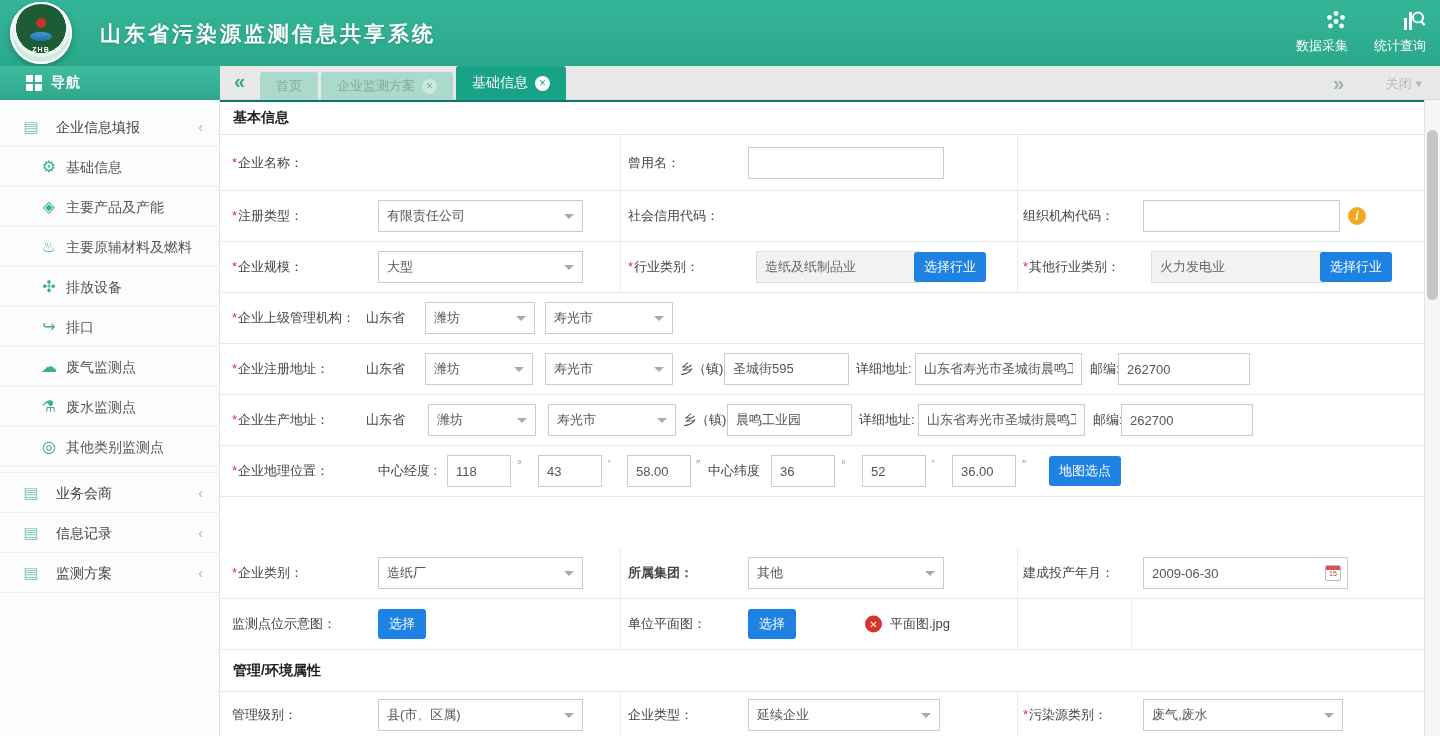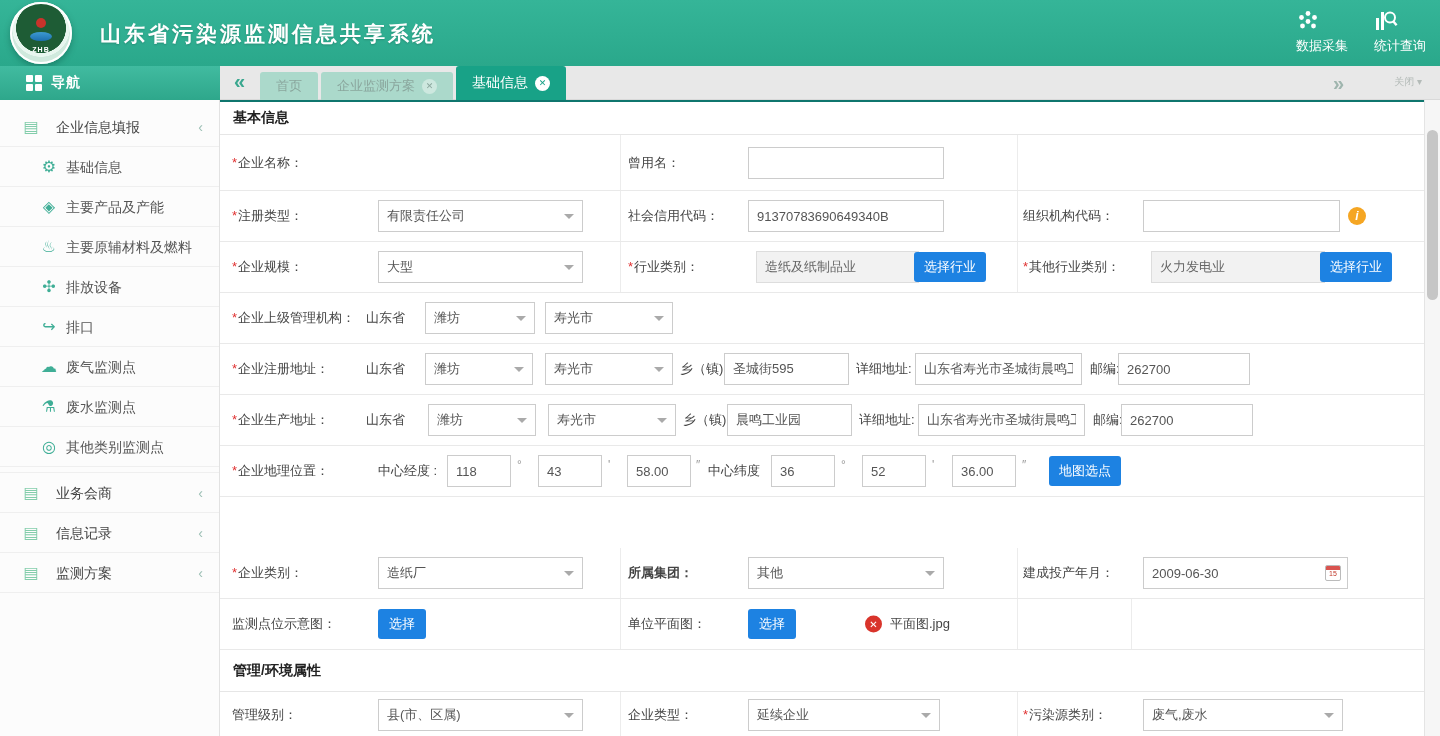--- a/index.html
+++ b/index.html
@@ -11,41 +11,41 @@
   .logo { position:absolute; left:10px; top:2px; width:62px; height:62px; border-radius:50%;
           background:radial-gradient(circle at 50% 42%,#1e5c35 0 52%,#e8f6ef 53% 60%,#cfe9dd 61% 78%,#f2fbf7 79% 100%);
           box-shadow:0 3px 6px rgba(0,60,50,.35), inset 0 0 0 2px #fff; }
   .logo-dot { position:absolute; left:26px; top:16px; width:10px; height:10px; border-radius:50%; background:#c8332b; }
   .logo-wave { position:absolute; left:20px; top:30px; width:22px; height:9px; border-radius:50%;
                background:linear-gradient(#3d9ad1,#1c6fae); }
   .logo-txt { position:absolute; left:0; top:44px; width:62px; text-align:center; font-size:7px; font-weight:bold; color:#fff; letter-spacing:1px; }
   .app-title { position:absolute; left:100px; top:20px; font-size:21px; font-weight:bold; color:#fff; letter-spacing:3px;
                text-shadow:0 1px 2px rgba(0,0,0,.18); }
   .header-actions { position:absolute; right:14px; top:9px; display:flex; gap:26px; }
-  .h-action { display:flex; flex-direction:column; align-items:flex-start; gap:4px; color:#fff; cursor:pointer; }
+  .h-action { display:flex; flex-direction:column; align-items:flex-end; gap:4px; color:#fff; cursor:pointer; }
   .h-action .lbl { font-size:13px; color:#fff; white-space:nowrap; }
 
   
   .navbar { position:absolute; left:0; top:66px; width:220px; height:34px;
             background:linear-gradient(#41bba0,#2ea78b); display:flex; align-items:center; padding-left:26px; gap:9px; }
   .grid-icon { display:inline-grid; grid-template-columns:7px 7px; grid-template-rows:7px 7px; gap:2px; }
   .grid-icon i { background:#fff; border-radius:1px; }
   .navbar .lbl { color:#fff; font-size:14px; font-weight:bold; letter-spacing:1px; }
 
   .tabstrip { position:absolute; left:220px; top:66px; width:1220px; height:34px; background:#e8e8e8; border-bottom:1px solid #d9d9d9; }
   .collapse-btn { position:absolute; left:14px; top:4px; font-size:20px; font-weight:bold; color:#3aa78f; cursor:pointer; }
   .tabs { position:absolute; left:40px; top:0; height:34px; display:flex; align-items:flex-end; }
   .tab { height:28px; margin-right:3px; padding:0 16px; display:flex; align-items:center; gap:7px;
          background:#abd9cb; color:#8aa69d; font-size:13px; border-radius:3px 3px 0 0; cursor:pointer; white-space:nowrap; }
   .tab.active { height:34px; background:#18a287; color:#fff; font-size:14px; }
   .tab-close { width:15px; height:15px; border-radius:50%; background:#cde8df; color:#8aa69d; font-size:9px;
                display:flex; align-items:center; justify-content:center; cursor:pointer; }
   .tab.active .tab-close { background:#fff; color:#18a287; font-weight:bold; }
   .expand-btn { position:absolute; right:96px; top:6px; font-size:20px; font-weight:bold; color:#9fb5ae; cursor:pointer; }
-  .close-menu { position:absolute; right:18px; top:9px; font-size:10px; color:#b4bbb8; cursor:pointer; }
+  .close-menu { position:absolute; right:18px; top:9px; font-size:13px; color:#b4bbb8; cursor:pointer; }
 
   
   .sidebar { position:absolute; left:0; top:100px; width:220px; height:636px; background:#fcfcfc; border-right:1px solid #e2e2e2; }
   .side-item { position:relative; height:40px; line-height:40px; border-bottom:1px solid #efefef; font-size:14px; color:#555; cursor:pointer; }
   .side-item.group { font-size:14px; color:#444; }
   .side-item .ic { position:absolute; left:20px; top:0; width:22px; text-align:center; font-size:16px; color:#83cdab; }
   .side-item.sub .ic { left:38px; color:#3fae96; }
   .side-item .tx { position:absolute; left:56px; }
   .side-item.sub .tx { left:66px; }
   .side-item .chev { position:absolute; right:16px; color:#9bbfb4; font-size:14px; }
@@ -224,21 +224,20 @@
 
   <div class="row" style="top:89px;height:51px;">
     <div class="cellline" style="left:400px;"></div>
       <div class="cellline" style="left:797px;"></div>
     <span class="flabel" style="left:12px;"><span class="req">*</span><span>注册类型：</span></span>
     <div class="sel" style="left:158px;width:205px;">
         <span>有限责任公司</span>
         <span class="caret"></span>
       </div>
     <span class="flabel" style="left:408px;">社会信用代码：</span>
-    <input class="inp" style="left: 528px; width: 196px;" value="91370783690649340B">
     <span class="flabel" style="left:803px;">组织机构代码：</span>
     <input class="inp" style="left: 923px; width: 197px;" value="">
     <span class="info-ic" style="left:1128px;">i</span>
   </div>
 
   <div class="row" style="top:140px;height:51px;">
     <div class="cellline" style="left:400px;"></div>
       <div class="cellline" style="left:797px;"></div>
     <span class="flabel" style="left:12px;"><span class="req">*</span><span>企业规模：</span></span>
     <div class="sel" style="left:158px;width:205px;">

